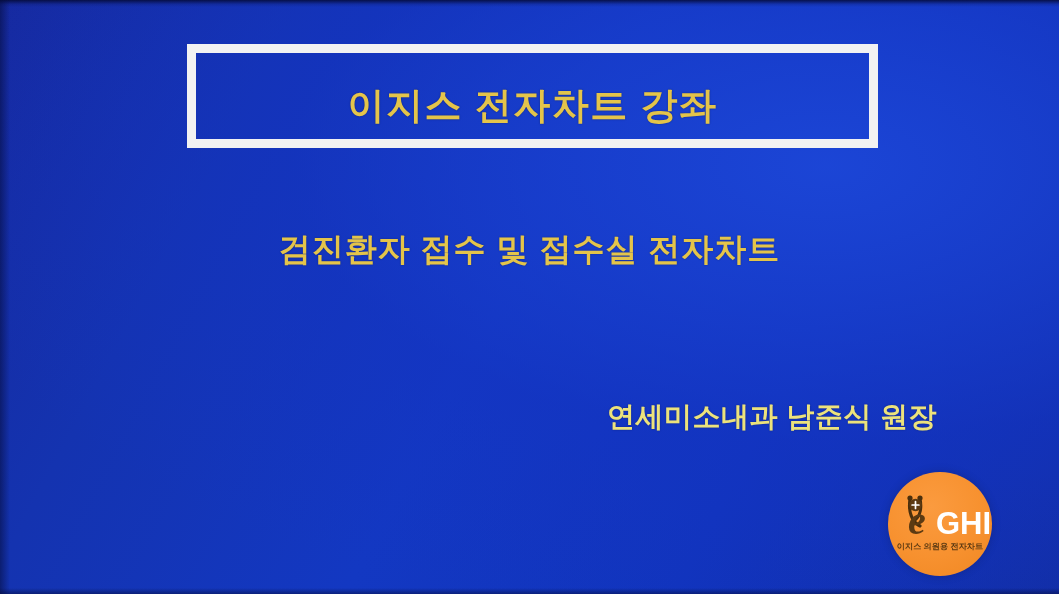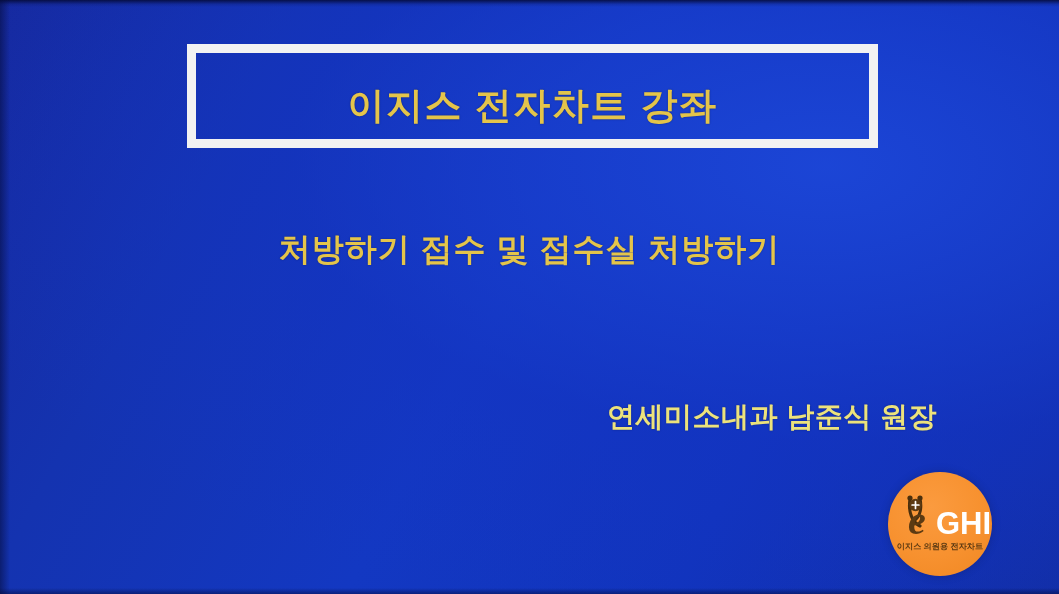--- a/index.html
+++ b/index.html
@@ -124,21 +124,21 @@
 <div class="slide">
 
   <div class="top-bleed"></div>
   <div class="left-bleed"></div>
   <div class="bottom-bleed"></div>
 
   <div class="title-box">
     <span class="title-text">이지스 전자차트 강좌</span>
   </div>
 
-  <div class="subtitle">처방하기 접수 및 접수실 처방하기</div>
+  <div class="subtitle">검진환자 접수 및 접수실 전자차트</div>
 
   <div class="presenter">연세미소내과 남준식 원장</div>
 
   <div class="logo-badge">
     <svg class="logo-svg" viewBox="0 0 104 104" xmlns="http://www.w3.org/2000/svg">
 
       <g fill="none" stroke="#4a2f0d" stroke-width="3.1" stroke-linecap="round">
         <path d="M22,27 C20,40 24,50 32,54"></path>
         <path d="M32,27 C34,36 32,44 27,48"></path>
       </g>

